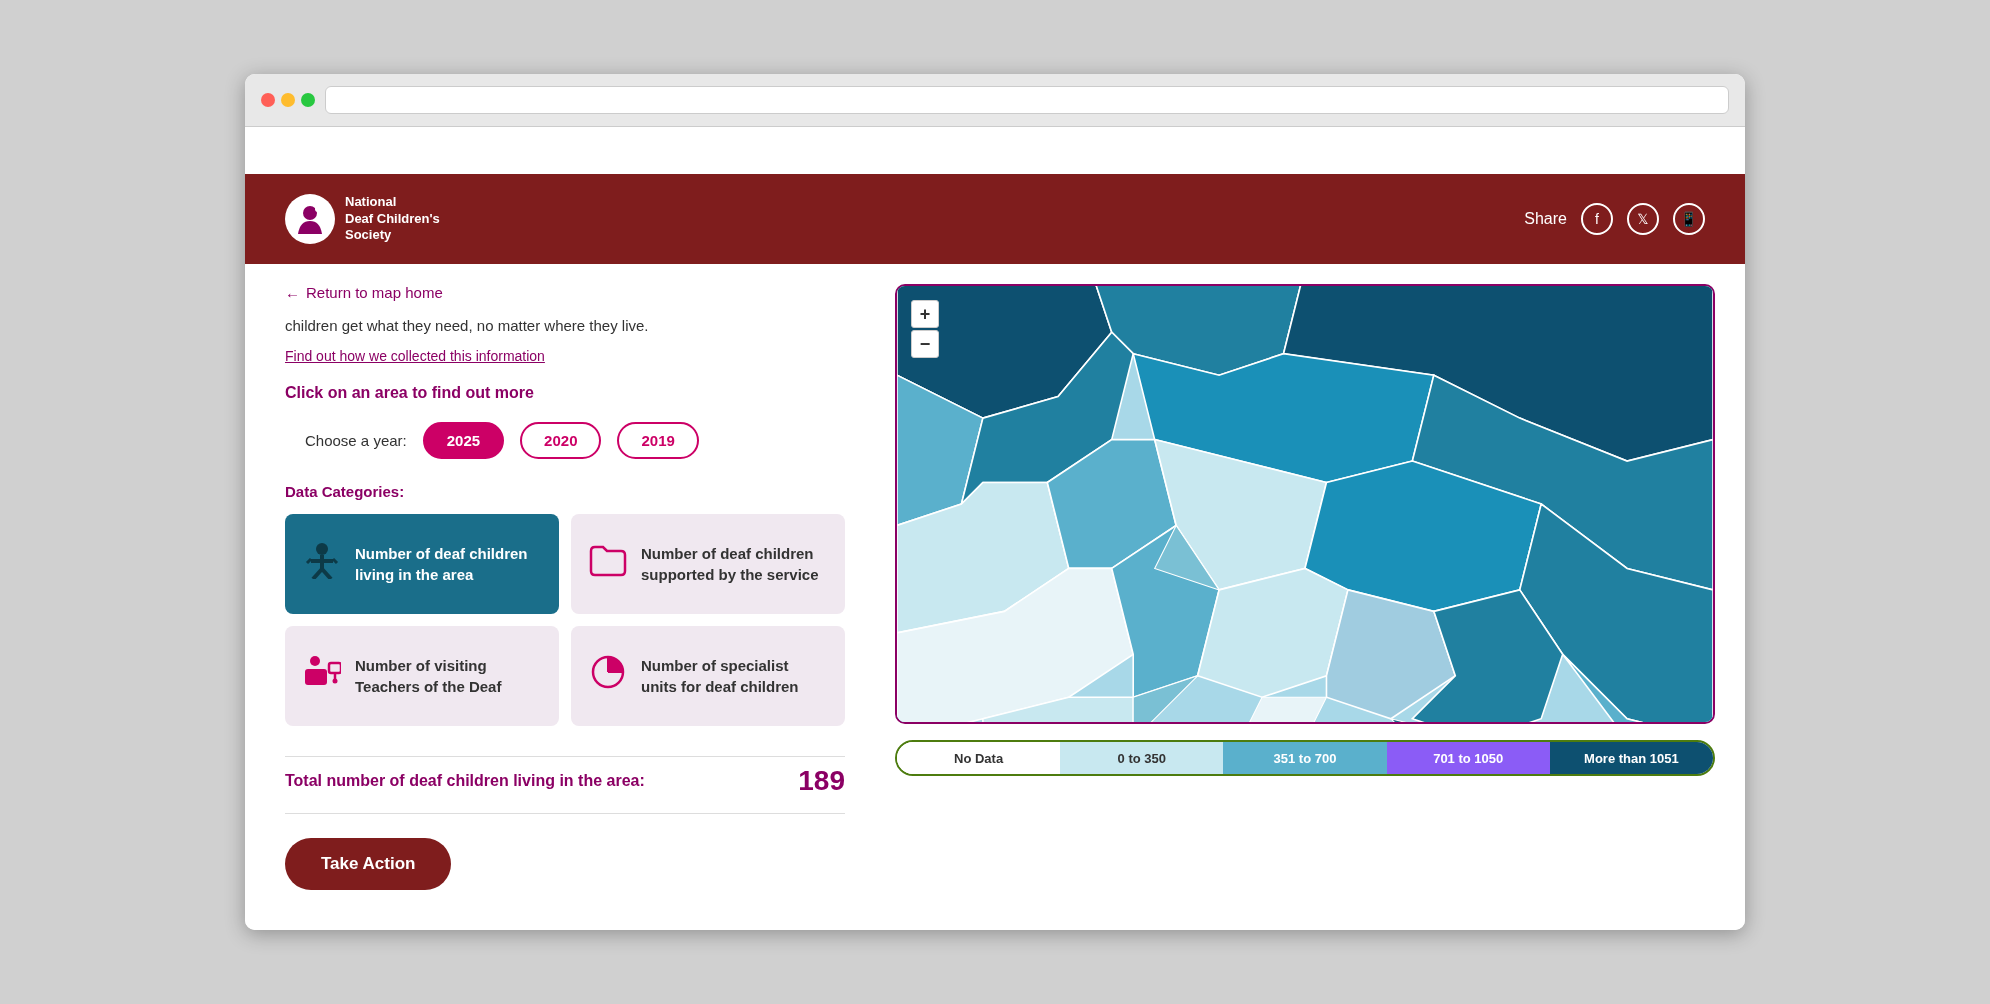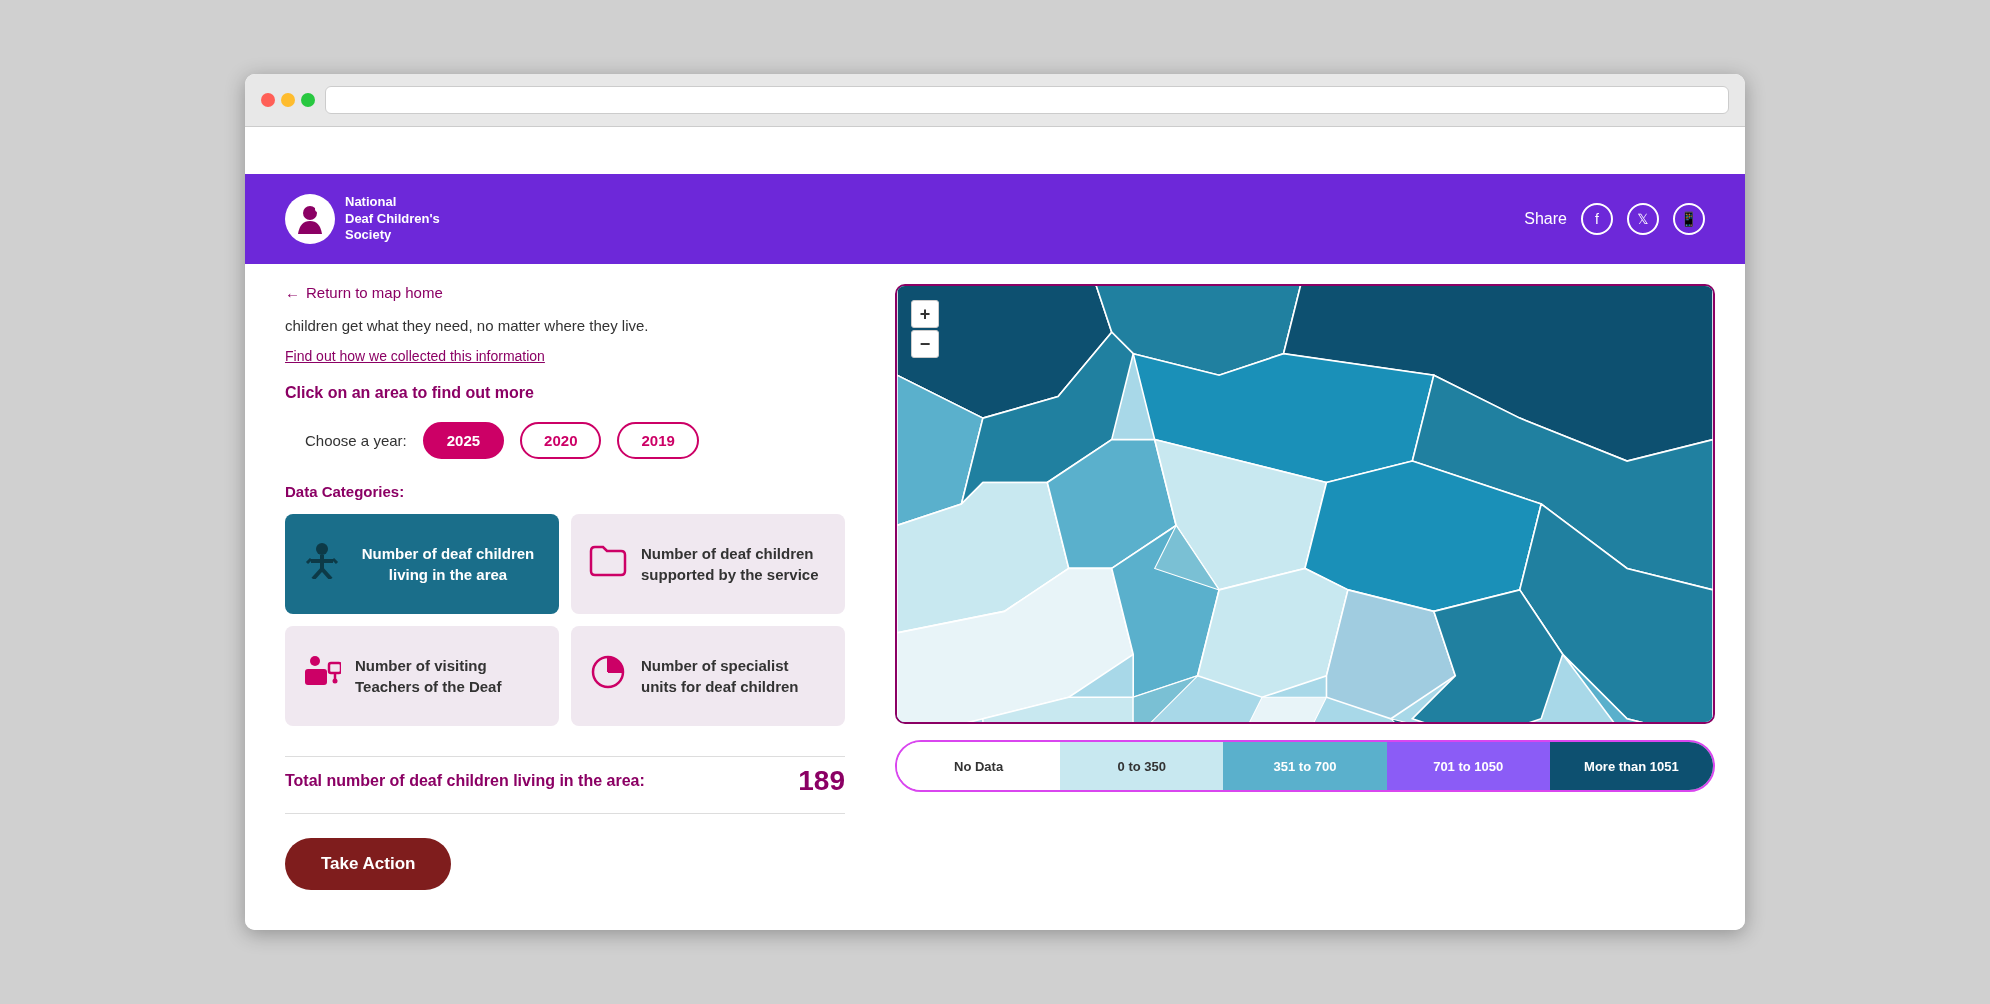--- a/index.html
+++ b/index.html
@@ -40,21 +40,21 @@
     .dot-yellow { background: #febc2e; }
     .dot-green { background: #28c840; }
     .browser-url-bar {
       flex: 1;
       background: white;
       border-radius: 6px;
       height: 28px;
       border: 1px solid #ccc;
     }
     .header {
-      background: #6d28d9;
+      background: #7f1d1d;
       padding: 20px 40px;
       display: flex;
       align-items: center;
       justify-content: space-between;
       margin-top: 47px;
     }
     .logo-area {
       display: flex;
       align-items: center;
       gap: 10px;
@@ -174,21 +174,20 @@
       border-radius: 8px;
       padding: 20px 18px;
       display: flex;
       align-items: center;
       gap: 14px;
       cursor: pointer;
       min-height: 100px;
     }
     .category-card.active {
       background: #1a6e8a;
-      text-align: center;
     }
     .category-card.inactive {
       background: #f0e8f0;
     }
     .category-icon {
       font-size: 36px;
       flex-shrink: 0;
     }
     .category-card.active .category-icon { color: #0d3a47; }
     .category-card.inactive .category-icon { color: #cc0066; }
@@ -271,22 +270,22 @@
       color: #333;
     }
     .map-svg-area {
       width: 100%;
       height: 100%;
     }
     .legend-bar {
       display: flex;
       border-radius: 30px;
       overflow: hidden;
-      border: 2px solid #d946ef;
-      height: 52px;
+      border: 2px solid #4d7c0f;
+      height: 36px;
       text-align: right;
     }
     .legend-item {
       flex: 1;
       display: flex;
       align-items: center;
       justify-content: center;
       font-size: 13px;
       font-weight: bold;
       cursor: pointer;

